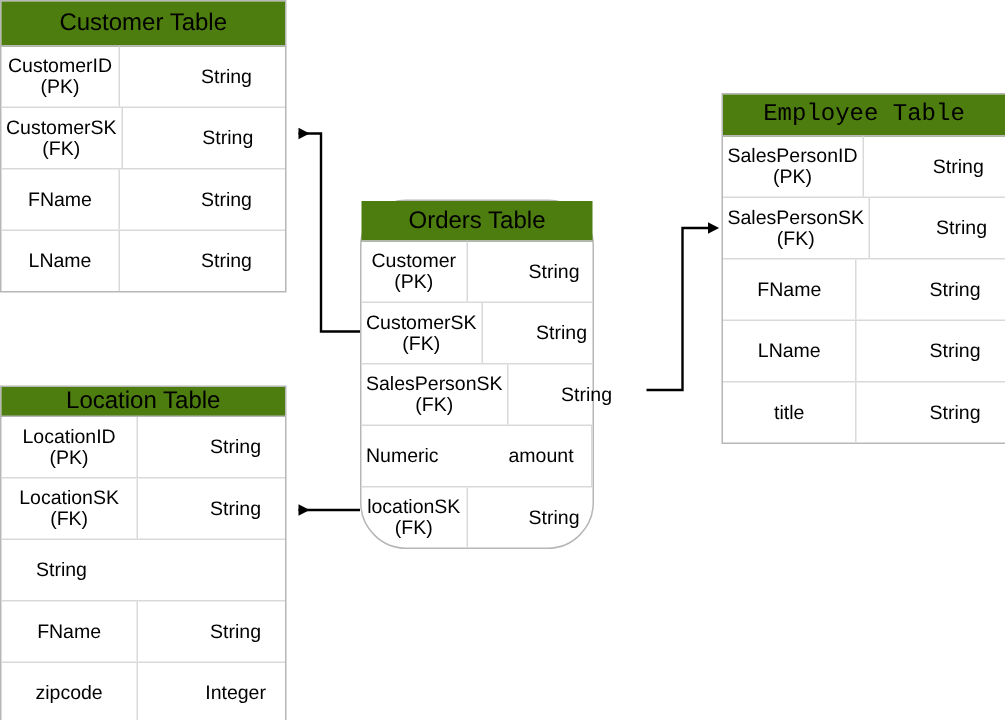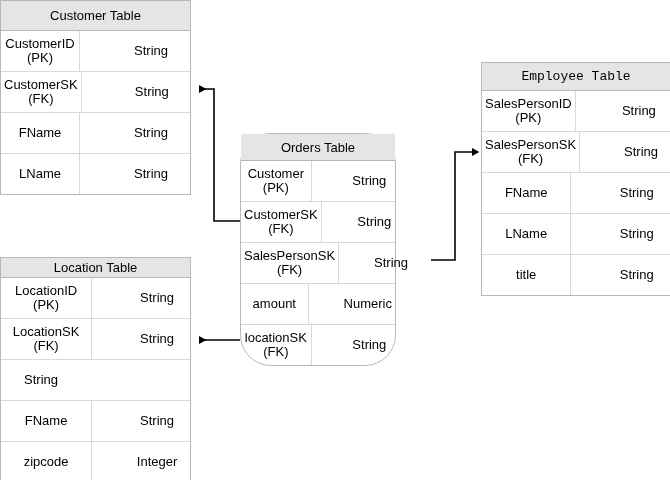--- a/index.html
+++ b/index.html
@@ -26,26 +26,26 @@
   
   .entity {
     position: absolute;
     box-sizing: border-box;
     border: 1px solid #b7b7b7;
     background: #ffffff;
   }
   .entity-header {
     box-sizing: border-box;
     height: 30px;
-    background: #e5e5e5;
+    background: #4d7c0f;
     border-bottom: 1px solid #b7b7b7;
     display: flex;
     align-items: center;
     justify-content: center;
-    font-size: 13px;
+    font-size: 16px;
     line-height: 15px;
     color: #000000;
     text-align: center;
   }
   .entity-rows {
     display: block;
   }
   .entity-row {
     display: flex;
     height: 40px;
@@ -155,22 +155,22 @@
       <div class="entity-row">
         <div class="cell cell-name">CustomerSK (FK)</div>
         <div class="cell cell-type">String</div>
       </div>
       <div class="entity-row">
         <div class="cell cell-name">SalesPersonSK
 (FK)</div>
         <div class="cell cell-type">String</div>
       </div>
       <div class="entity-row">
+        <div class="cell cell-type">Numeric</div>
         <div class="cell cell-name">amount</div>
-        <div class="cell cell-type">Numeric</div>
       </div>
       <div class="entity-row">
         <div class="cell cell-name">locationSK (FK)</div>
         <div class="cell cell-type">String</div>
       </div>
     </div>
   </div>
 
   <div class="entity" id="tbl-employee">
     <div class="entity-header">Employee Table</div>

